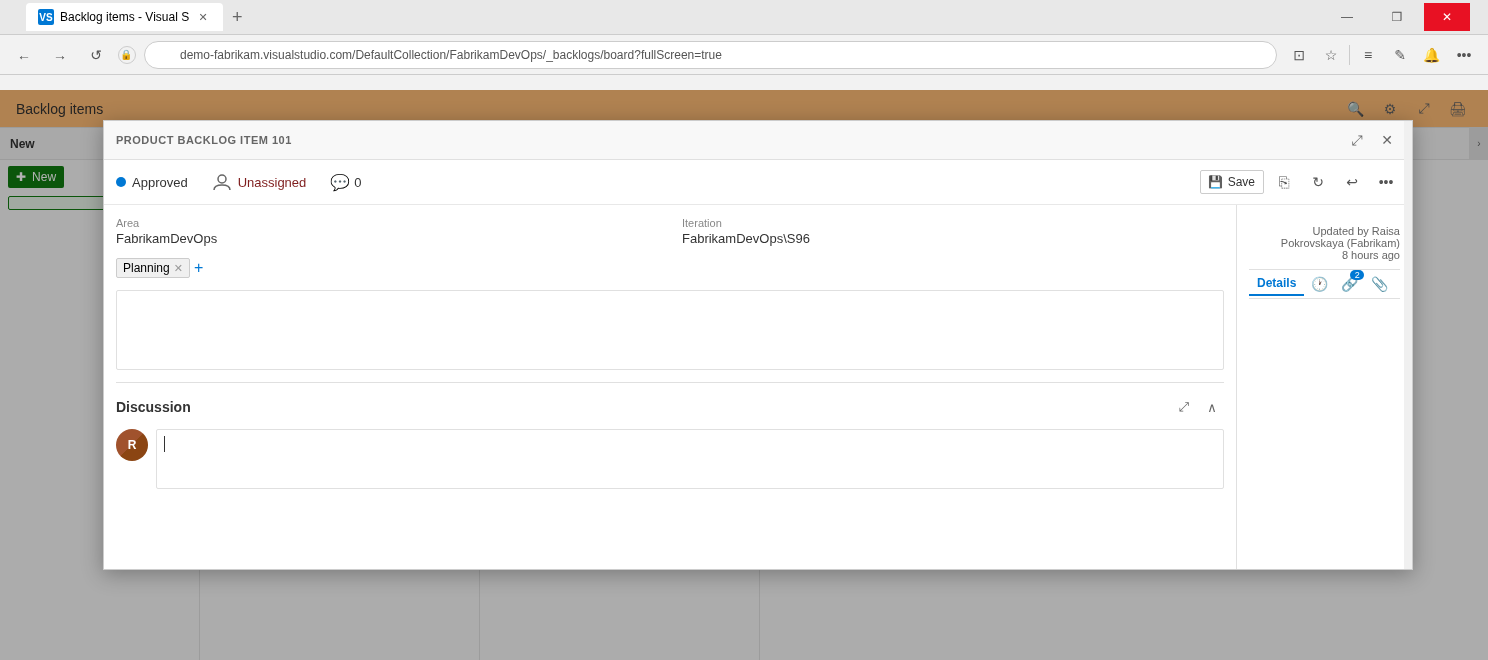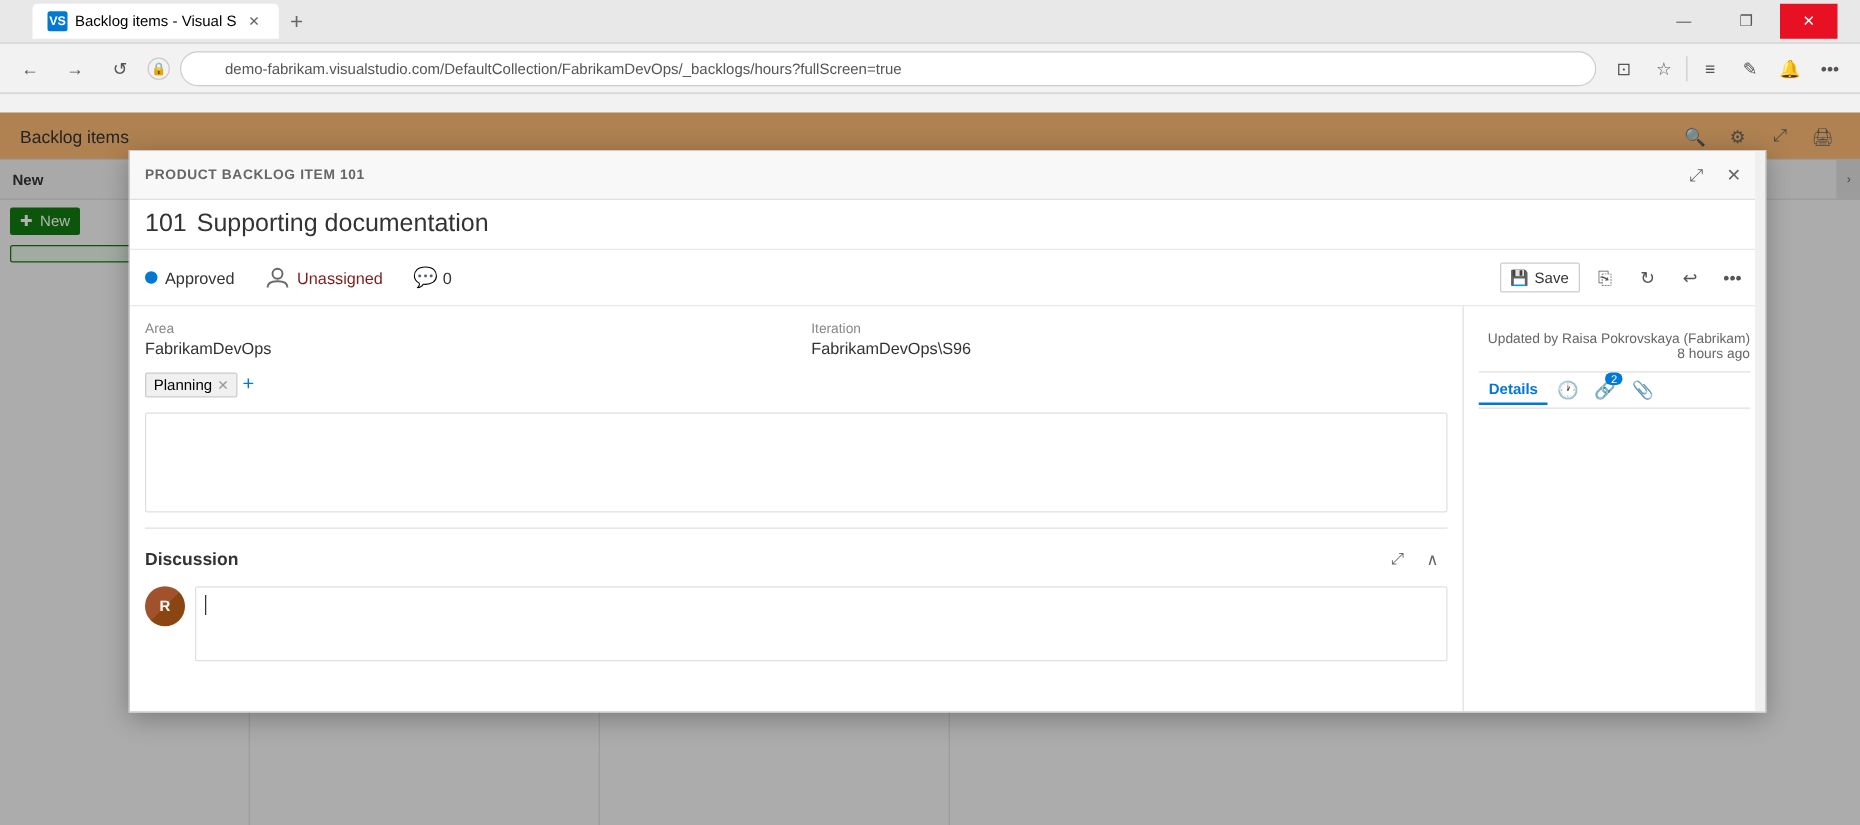--- a/index.html
+++ b/index.html
@@ -346,21 +346,21 @@
     .dialog-main {
       flex: 1;
       overflow-y: auto;
       padding: 12px;
       display: flex;
       flex-direction: column;
       gap: 12px;
     }
 
     .dialog-sidebar {
-      width: 242px;
+      width: 176px;
       border-left: 1px solid #e0e0e0;
       padding: 12px;
       overflow-y: auto;
     }
 
     .field-group {
       display: flex;
       gap: 24px;
     }
     .field-item {
@@ -597,21 +597,21 @@
       <div style="width:46px;height:28px;display:flex;align-items:center;justify-content:center;cursor:pointer;color:#555;font-size:12px;">❒</div>
       <div style="width:46px;height:28px;display:flex;align-items:center;justify-content:center;cursor:pointer;color:#555;font-size:12px;background:#e81123;color:white;">✕</div>
     </div>
   </div>
   <div class="browser-nav-bar">
     <div class="nav-btn">←</div>
     <div class="nav-btn">→</div>
     <div class="nav-btn">↺</div>
     <div style="width:18px;height:18px;border:1px solid #ccc;border-radius:50%;display:flex;align-items:center;justify-content:center;color:#107c10;font-size:10px;">🔒</div>
     <div class="address-bar">
-      <span style="font-size:12px;color:#555;">demo-fabrikam.visualstudio.com/DefaultCollection/FabrikamDevOps/_backlogs/hours?fullScreen=true</span>
+      <span style="font-size:12px;color:#555;">demo-fabrikam.visualstudio.com/DefaultCollection/FabrikamDevOps/_backlogs/board?fullScreen=true</span>
     </div>
     <div class="nav-icons-right">
       <div class="nav-icon-btn">⊡</div>
       <div class="nav-icon-btn">☆</div>
       <div style="width:1px;height:20px;background:#ccc;"></div>
       <div class="nav-icon-btn">≡</div>
       <div class="nav-icon-btn">✎</div>
       <div class="nav-icon-btn">🔔</div>
       <div class="nav-icon-btn">•••</div>
     </div>
@@ -710,24 +710,20 @@
     <div class="work-item-dialog">
 
       <div class="dialog-header">
         <span class="dialog-type-label">PRODUCT BACKLOG ITEM 101</span>
         <div class="dialog-header-icons">
           <div class="dialog-header-icon">⤢</div>
           <div class="dialog-header-icon">✕</div>
         </div>
       </div>
 
-      <div class="dialog-title-row">
-        <span class="dialog-id">101</span>
-        <span class="dialog-title">Supporting documentation</span>
-      </div>
 
       <div class="dialog-meta-row">
         <div class="meta-status">
           <div class="status-dot"></div>
           <span class="status-label">Approved</span>
         </div>
         <div class="meta-assignee">
           <svg width="20" height="20" viewBox="0 0 20 20">
             <circle cx="10" cy="7" r="4" fill="none" stroke="#666" stroke-width="1.5"></circle>
             <path d="M2 18 Q2 13 10 13 Q18 13 18 18" fill="none" stroke="#666" stroke-width="1.5"></path>

